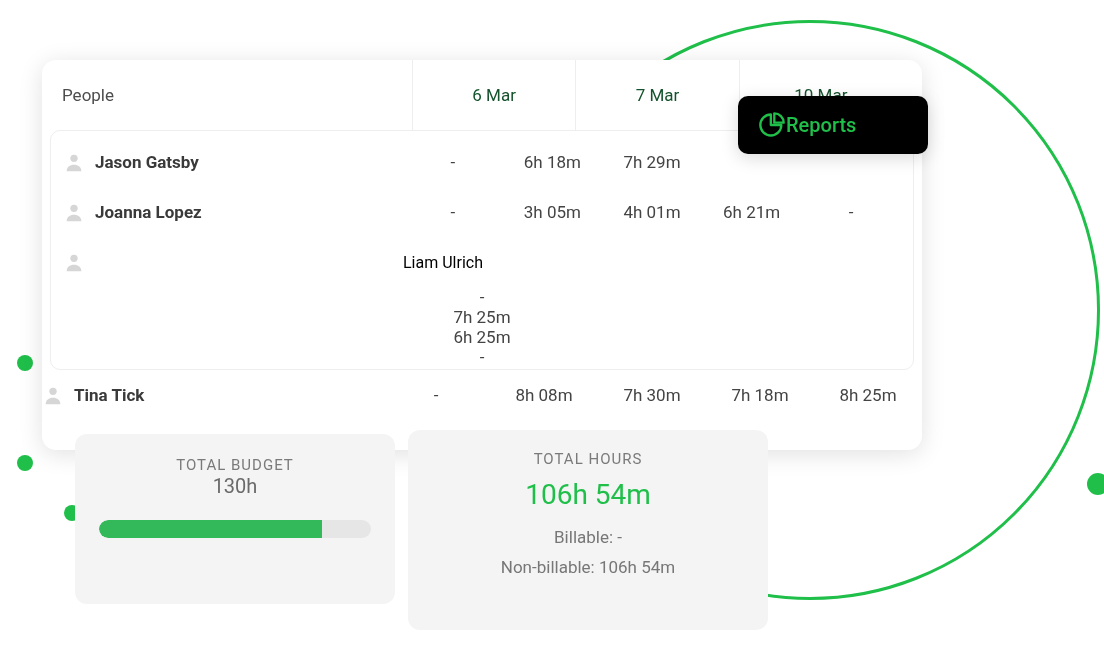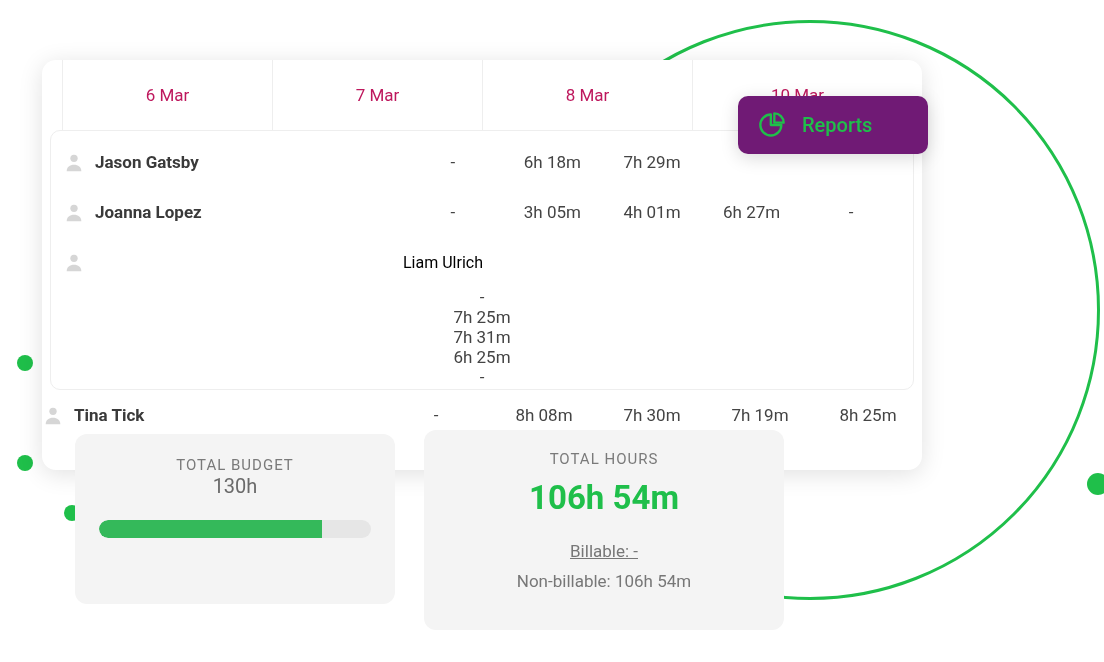--- a/index.html
+++ b/index.html
@@ -63,21 +63,21 @@
     padding: 0 20px;
   }
   .people-header .col-people {
     flex: 0 0 350px;
     color: #4d4d4d;
     font-size: 17px;
   }
   .people-header .col-day {
     flex: 1;
     text-align: left;
-    color: #be185d;
+    color: #14532d;
     font-size: 17px;
     border-left: 1px solid #eee;
     height: 100%;
     display:flex;
     align-items:center;
     justify-content:center;
   }
 
   .people-body {
     margin: 0 8px;
@@ -114,26 +114,25 @@
     white-space: nowrap;
   }
 
   
   .reports-btn {
     position:absolute;
     left: 738px;
     top: 96px;
     width: 190px;
     height: 58px;
-    background:#701a75;
+    background:#000000;
     border-radius: 10px;
     box-shadow: 0 4px 18px rgba(0,0,0,0.15);
     display:flex;
     align-items:center;
-    gap:16px;
     padding: 0 20px;
     z-index:5;
     cursor:pointer;
   }
   .reports-btn .ricon { width:28px; height:28px; }
   .reports-btn .rlabel { color:#1fbf4a; font-size:20px; font-weight:500; }
 
   
   .budget-card {
     position:absolute;
@@ -158,52 +157,52 @@
   }
   .progress-fill {
     height:100%;
     background:#34b95a;
     border-radius:9px 0 0 9px;
   }
 
   
   .hours-card {
     position:absolute;
-    left: 424px;
+    left: 408px;
     top: 430px;
     width: 360px;
     height: 200px;
     background:#f4f4f4;
     border-radius: 12px;
     z-index:2;
     padding: 20px 24px;
     text-align:center;
   }
   .hours-card .title { color:#7a7a7a; font-size:15px; letter-spacing:1px; }
-  .hours-card .total { color:#1fbf4a; font-size:33px; font-weight:700; margin-top:10px; }
-  .hours-card .line { color:#777; font-size:17px; margin-top:24px;text-decoration:underline; }
+  .hours-card .total { color:#1fbf4a; font-size:28px; font-weight:400; margin-top:10px; }
+  .hours-card .line { color:#777; font-size:17px; margin-top:16px; }
   .hours-card .line2 { color:#777; font-size:17px; margin-top:10px; }
 </style>
 </head>
 <body>
 
 <div class="deco-circle"></div>
 <div class="dot d1"></div>
 <div class="dot d2"></div>
 <div class="dot d3"></div>
 <div class="dot d4"></div>
 <div class="dot d5"></div>
 <div class="dot d6"></div>
 <div class="dot d7"></div>
 
 <div class="people-card">
   <div class="people-header">
+    <div class="col-people">People</div>
     <div class="col-day">6 Mar</div>
     <div class="col-day">7 Mar</div>
-    <div class="col-day">8 Mar</div>
     <div class="col-day">10 Mar</div>
   </div>
 
   <div class="people-body">
 
     <div class="person-row">
       <div class="person-name-col">
         <span class="avatar-icon">
           <svg viewBox="0 0 24 24">
               <circle class="head" cx="12" cy="8" r="4"></circle>
@@ -225,56 +224,55 @@
           <svg viewBox="0 0 24 24">
               <circle class="head" cx="12" cy="8" r="4"></circle>
               <path class="body" d="M4 22c0-4.5 3.5-7 8-7s8 2.5 8 7z"></path>
             </svg>
         </span>
         <span>Joanna Lopez</span>
       </div>
       <div class="day-cell">-</div>
       <div class="day-cell">3h  05m</div>
       <div class="day-cell">4h  01m</div>
-      <div class="day-cell">6h  27m</div>
+      <div class="day-cell">6h  21m</div>
       <div class="day-cell">-</div>
     </div>
 
     <div class="person-row">
       <div class="person-name-col">
         <span class="avatar-icon">
           <svg viewBox="0 0 24 24">
               <circle class="head" cx="12" cy="8" r="4"></circle>
               <path class="body" d="M4 22c0-4.5 3.5-7 8-7s8 2.5 8 7z"></path>
             </svg>
         </span>
         </div>
         <span>Liam Ulrich</span>
       </div>
       <div class="day-cell">-</div>
       <div class="day-cell">7h  25m</div>
-      <div class="day-cell">7h  31m</div>
       <div class="day-cell">6h  25m</div>
       <div class="day-cell">-</div>
     </div>
 
     <div class="person-row">
       <div class="person-name-col">
         <span class="avatar-icon">
           <svg viewBox="0 0 24 24">
             <circle class="head" cx="12" cy="8" r="4"></circle>
             <path class="body" d="M4 22c0-4.5 3.5-7 8-7s8 2.5 8 7z"></path>
           </svg>
         </span>
         <span>Tina Tick</span>
       </div>
       <div class="day-cell">-</div>
       <div class="day-cell">8h  08m</div>
       <div class="day-cell">7h  30m</div>
-      <div class="day-cell">7h  19m</div>
+      <div class="day-cell">7h  18m</div>
       <div class="day-cell">8h  25m</div>
     </div>
   </div>
 
 <div class="reports-btn">
   <span class="ricon">
     <svg viewBox="0 0 24 24" fill="none" stroke="#1fbf4a" stroke-width="2" stroke-linecap="round" stroke-linejoin="round">
       <path d="M11 3a9 9 0 1 0 9 9h-9z"></path>
       <path d="M14 2a8 8 0 0 1 8 8h-8z"></path>
     </svg>

